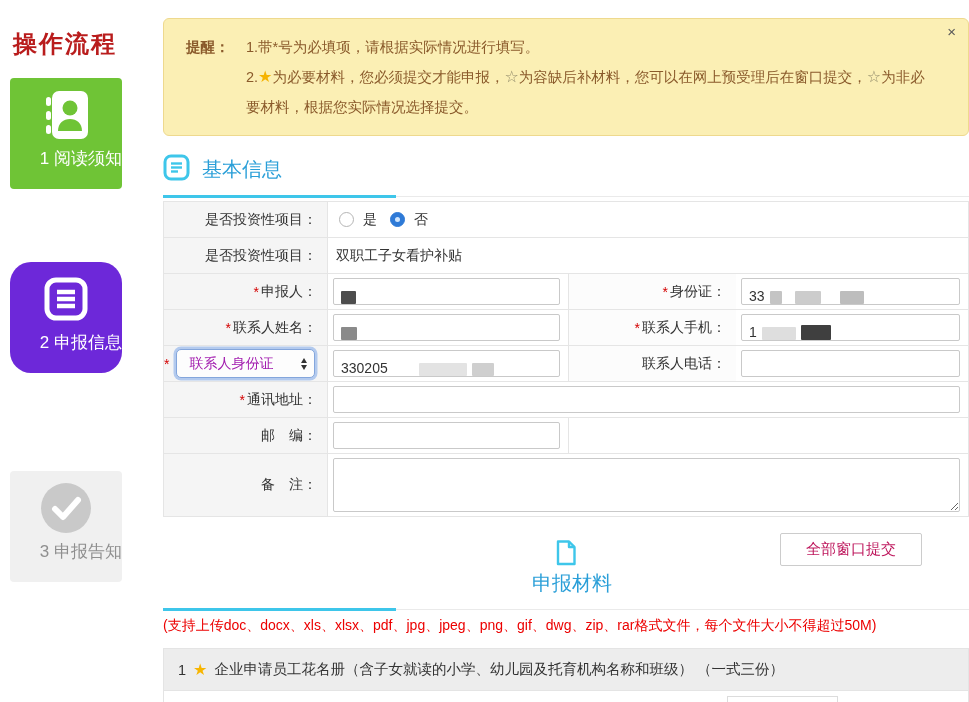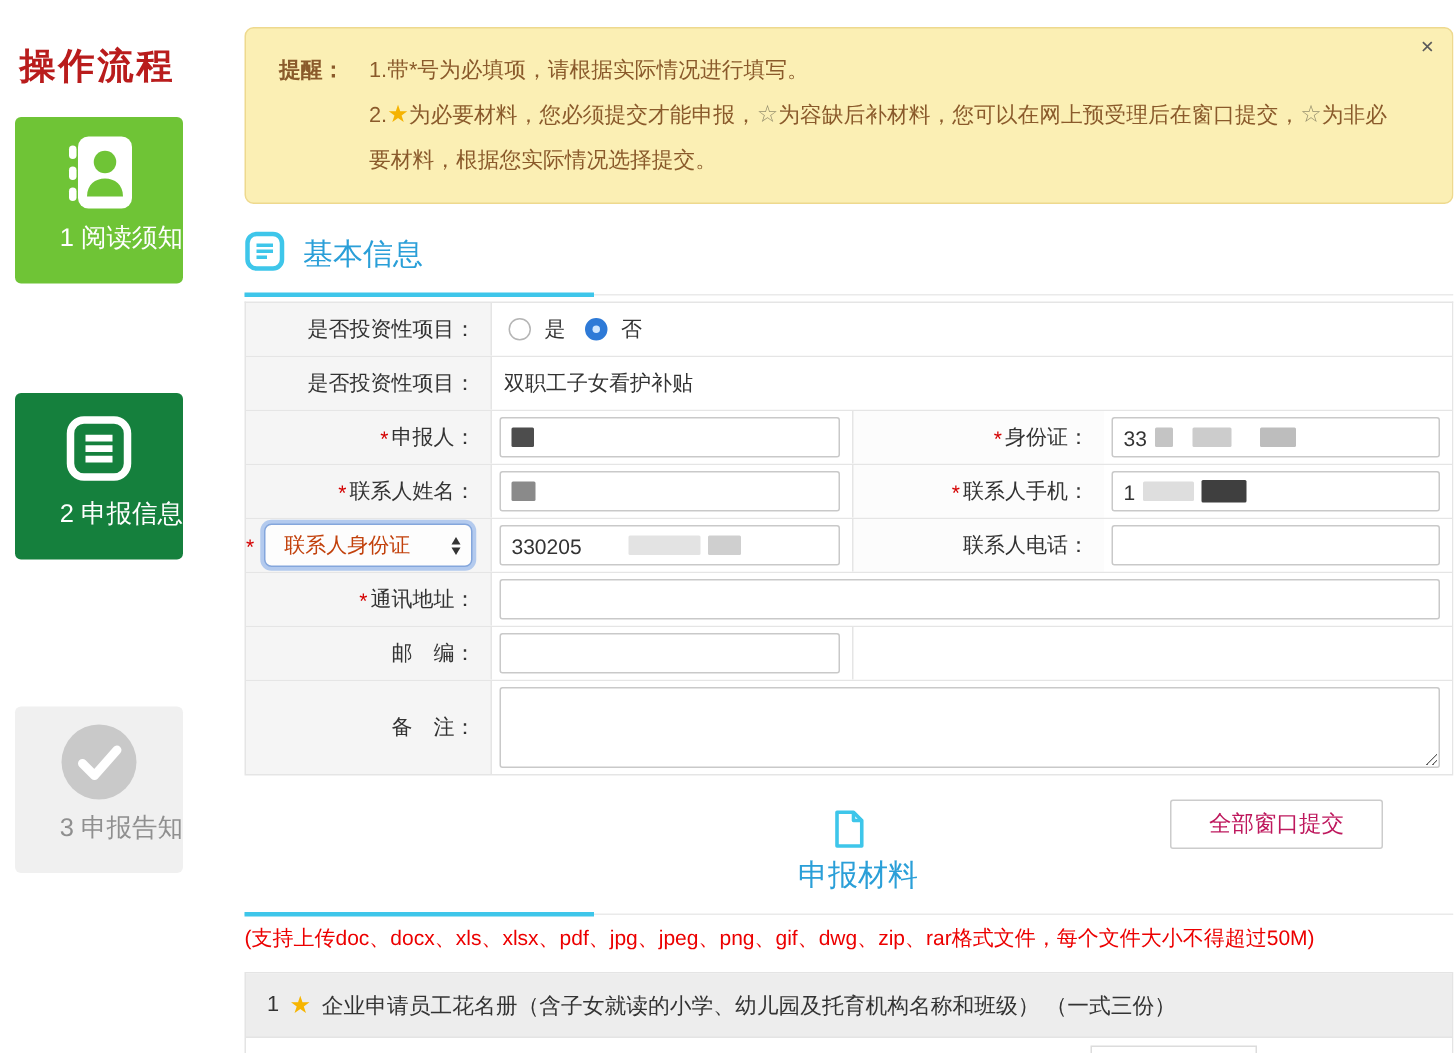--- a/index.html
+++ b/index.html
@@ -8,21 +8,21 @@
     font-family:"Liberation Sans","DejaVu Sans",sans-serif; font-size:14px; color:#333;
   }
 
   
   .sidebar { position:absolute; left:0; top:0; width:152px; height:702px; background:#fff; }
   .sidebar-title { position:absolute; top:28px; left:13px; font-family:"Liberation Serif","DejaVu Serif",serif;
     font-weight:bold; font-size:24px; color:#b91c1c; letter-spacing:2px; }
   .step { position:absolute; left:10px; width:112px; height:111px; border-radius:4px;
     text-align:right; color:#fff; cursor:pointer; }
   .step-1 { top:78px;  background:#6fc436; }
-  .step-2 { top:262px; background:#15803d; }
+  .step-2 { top:262px; background:#6d28d9;border-radius:21px; }
   .step-3 { top:471px; background:#f0f0f0; color:#8f8f8f; }
   .step-icon { height:66px; display:flex; align-items:center; justify-content:center; padding-top:8px; box-sizing:border-box; }
   .step-label { font-size:17px; margin-top:3px; }
 
   
   .main { position:absolute; left:163px; top:0; width:806px; }
 
   
   .notice { position:relative; box-sizing:border-box; margin-top:18px; background:#fbefb4;
     border:1px solid #eed98e; border-radius:6px; padding:13px 30px 13px 22px;
@@ -52,39 +52,39 @@
   .w240 { flex:none; width:240px; }
   .lab2 { width:168px; background:#fcfcfc; justify-content:flex-end; padding-right:10px; flex-shrink:0;
           border-left:1px solid #e5e5e5; }
   .val2 { flex:1; background:#fff; padding:4px 8px 4px 5px; }
   .rest { flex:1; background:#fff; border-left:1px solid #e5e5e5; }
   .req  { color:#d40000; margin-right:2px; }
 
   .inp { height:27px; border:1px solid #c9c9c9; border-radius:2px; background:#fff; width:100%;
     box-sizing:border-box; font-size:14px; padding:0 6px; font-family:inherit; color:#333; }
   .inpbox { height:27px; border:1px solid #c9c9c9; border-radius:2px; background:#fff; width:100%;
-    box-sizing:border-box; display:flex; align-items:center; gap:5px; padding:0 7px; }
+    box-sizing:border-box; display:flex; align-items:flex-end; gap:5px; padding:0 7px; }
   .remark-area { width:100%; height:54px; border:1px solid #c9c9c9; border-radius:2px; resize:both;
     font-family:inherit; box-sizing:border-box; }
   .redact { display:inline-block; height:13px; border-radius:1px; }
 
   
   .radio-group { display:flex; align-items:center; gap:9px; padding-left:6px; }
   .radio { width:15px; height:15px; border:1px solid #b5b5b5; border-radius:50%; background:#fff;
     box-sizing:border-box; position:relative; cursor:pointer; flex-shrink:0; }
   .radio.checked { border-color:#2e7ad7; background:#2e7ad7; }
   .radio.checked::after { content:""; position:absolute; left:4px; top:4px; width:5px; height:5px;
     border-radius:50%; background:#cfe6ff; }
   .radio-label { margin-right:4px; }
 
   
   .sel { display:flex; align-items:center; justify-content:space-between; width:148px; height:27px;
     background:#fdfdfd; border:1px solid #84a6dc; border-radius:5px;
     box-shadow:0 0 0 2.5px rgba(100,150,230,.45); padding:0 7px 0 12px; margin:0 8px 0 5px;
-    font-size:14px; color:#c2410c; cursor:pointer; }
+    font-size:14px; color:#a21caf; cursor:pointer; }
   .updown { display:flex; flex-direction:column; align-items:center; gap:2px; }
   .tri-up   { width:0; height:0; border-left:3.5px solid transparent; border-right:3.5px solid transparent; border-bottom:5px solid #333; }
   .tri-down { width:0; height:0; border-left:3.5px solid transparent; border-right:3.5px solid transparent; border-top:5px solid #333; }
 
   
   .red-hint { color:#ec0000; font-size:14px; margin-top:7px; white-space:nowrap; }
   .mtable { margin-top:13px; border:1px solid #e4e4e4; }
   .mhead { background:#ededed; padding:11px 14px; font-size:14.5px; color:#333;
     display:flex; align-items:center; gap:5px; border-bottom:1px solid #e4e4e4; }
   .star-gold { color:#f7b500; font-size:16px; margin:0 2px; }

